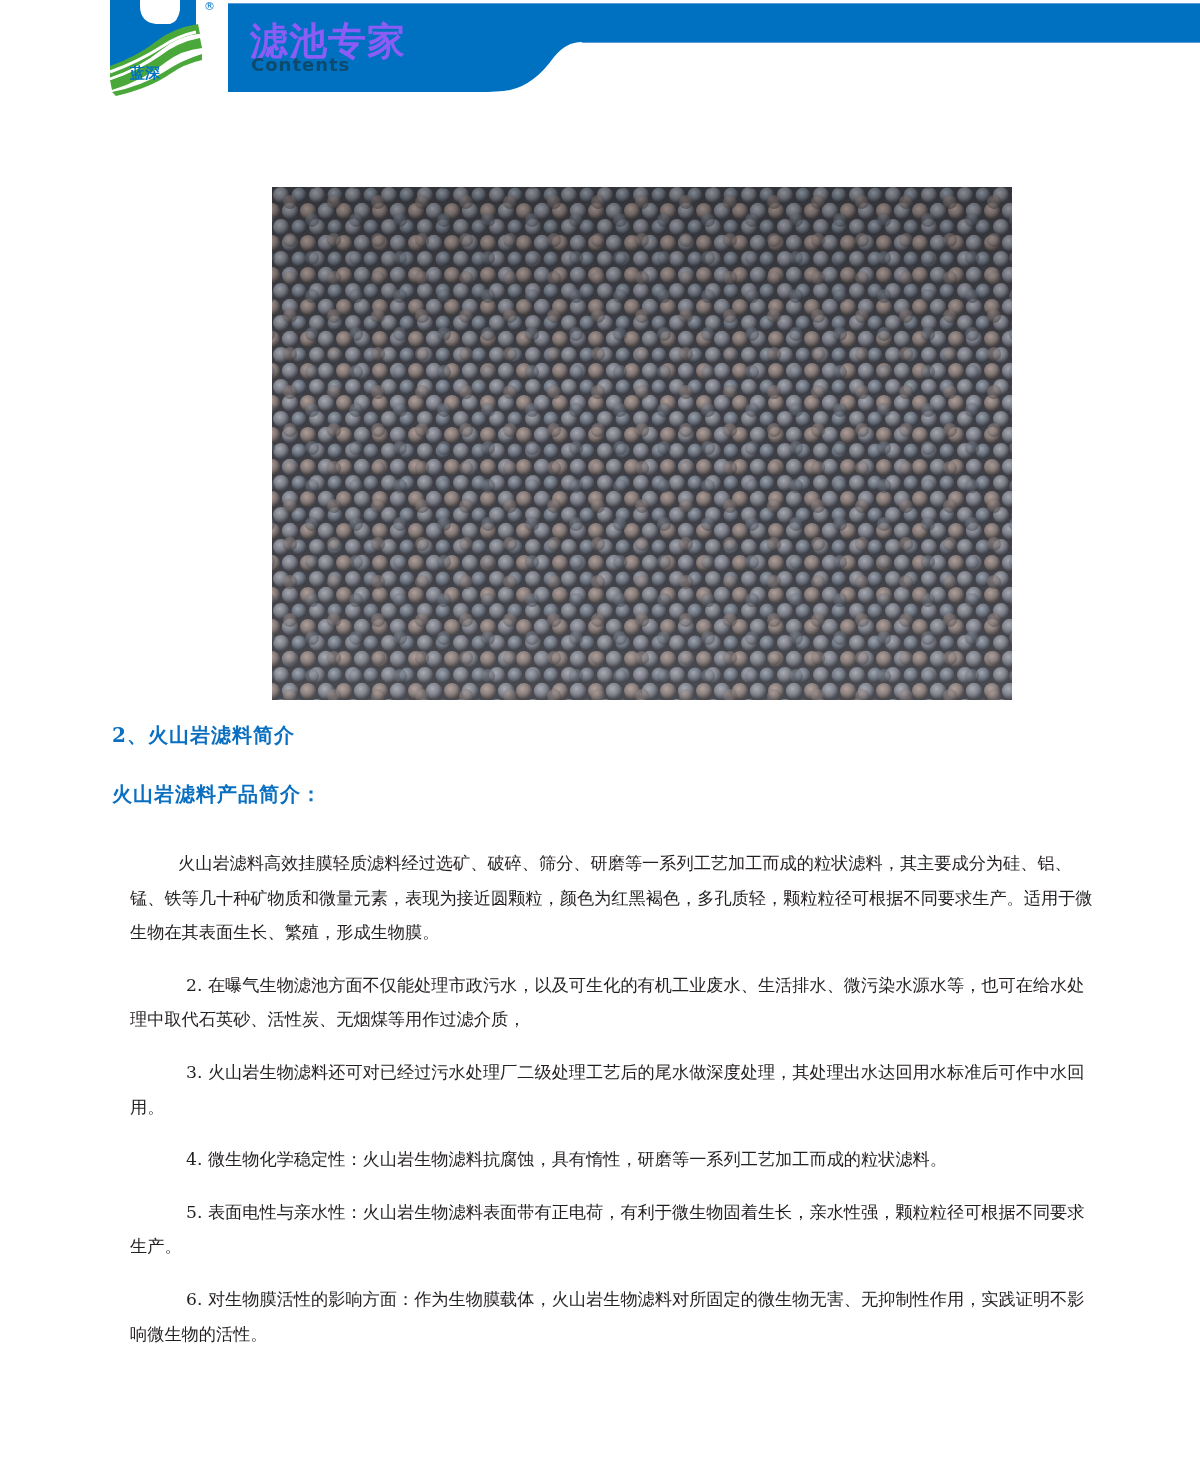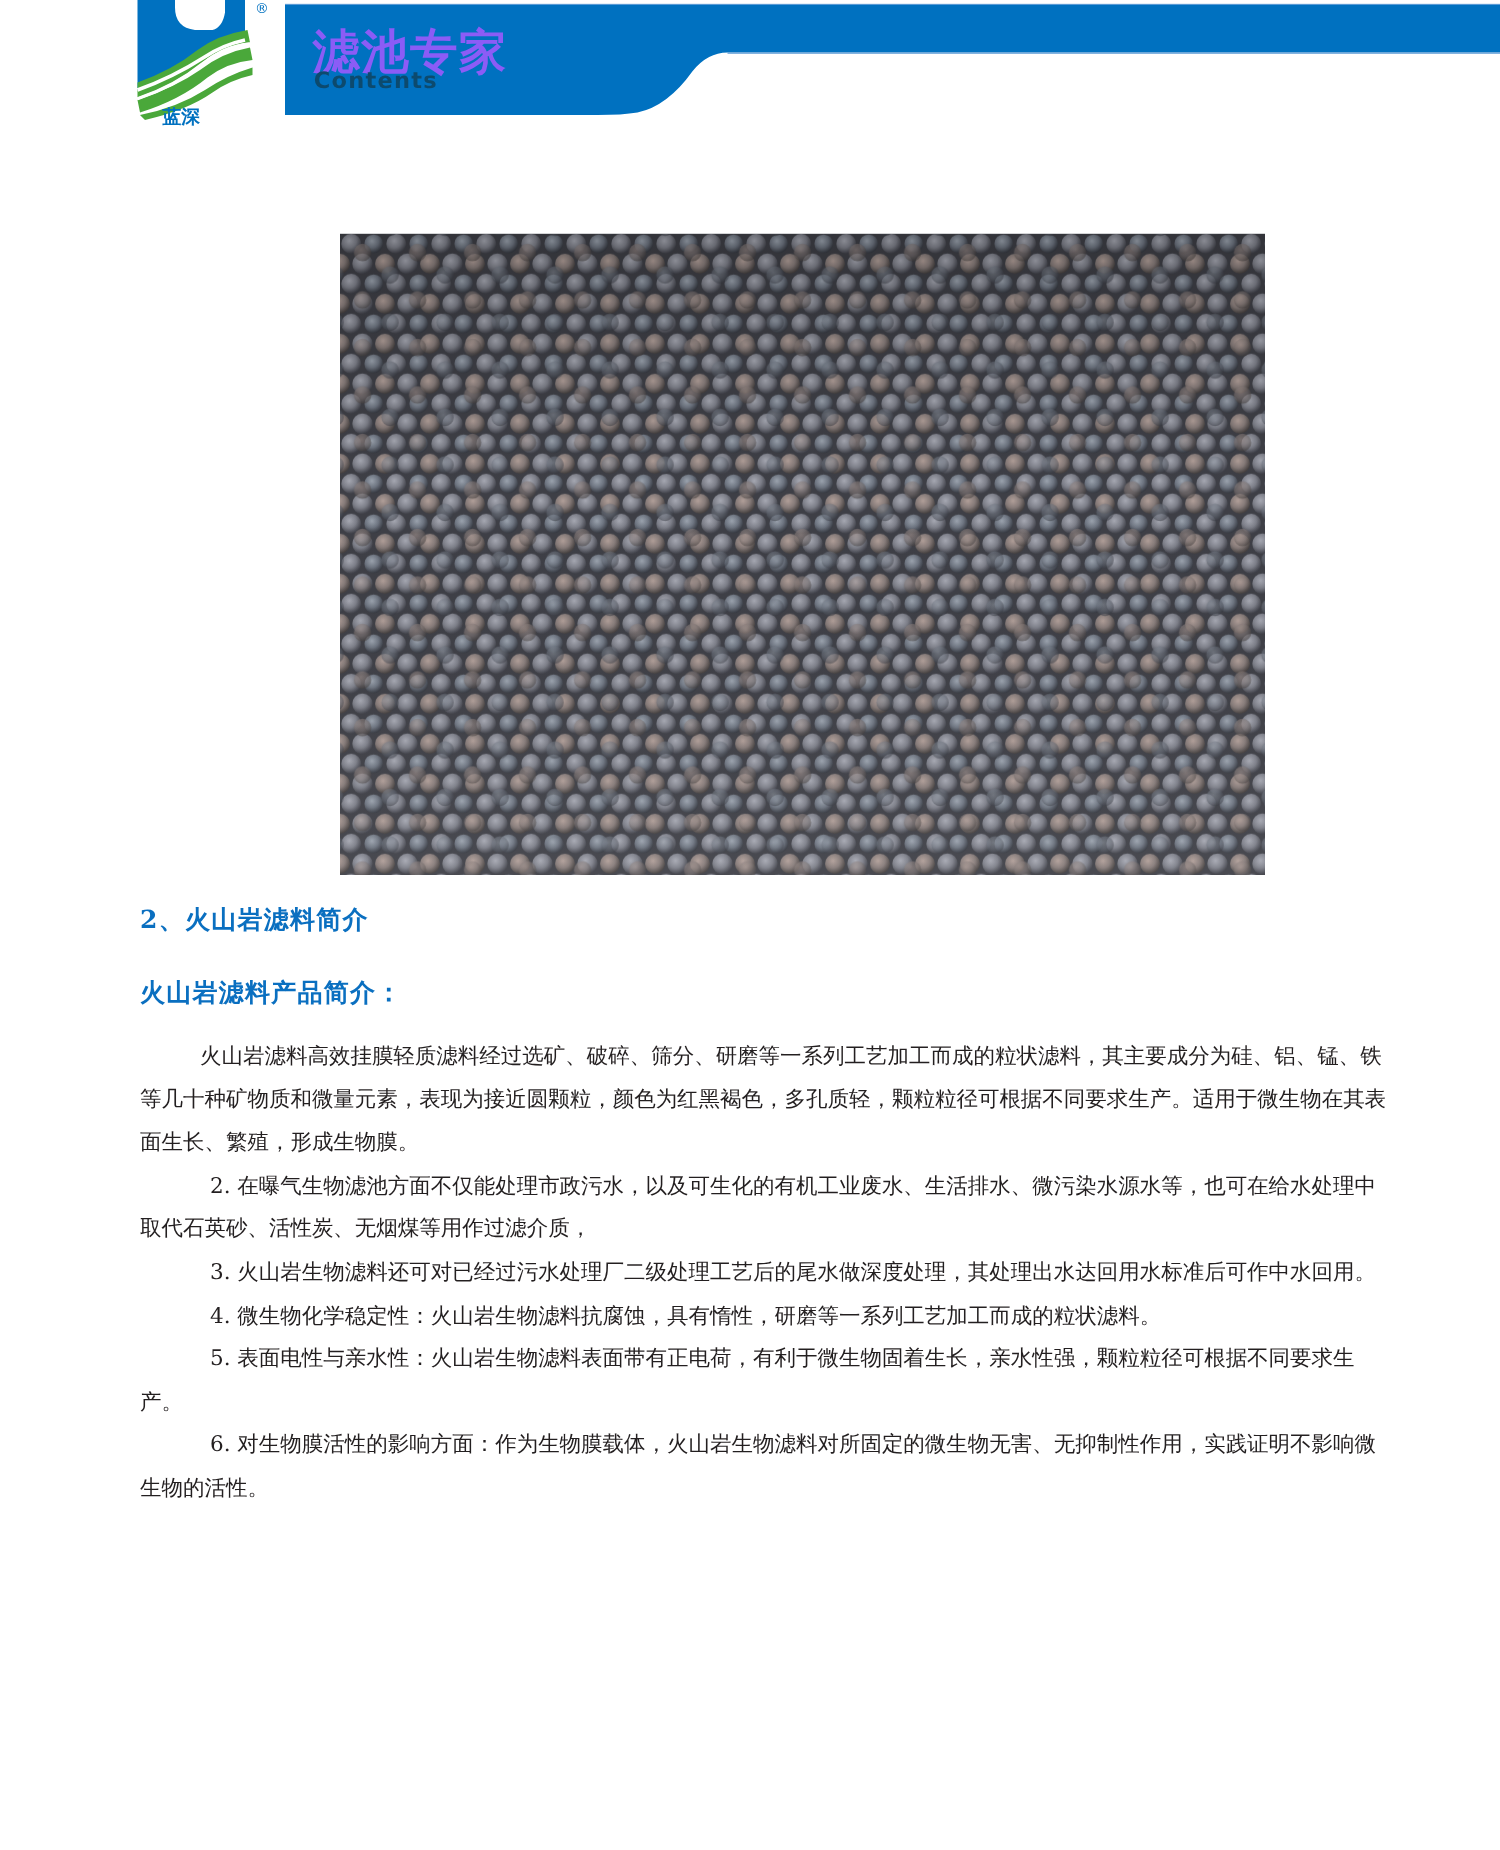--- a/index.html
+++ b/index.html
@@ -4,39 +4,39 @@
 <style>
   * { margin: 0; padding: 0; box-sizing: border-box; }
   html, body { width: 1200px; height: 1480px; background: #ffffff; overflow: hidden; }
   body { position: relative; font-family: "DejaVu Serif", "Liberation Serif", serif; color: #231f20; }
 
   
   .header { position: absolute; left: 0; top: 0; width: 1200px; height: 100px; }
   .logo { position: absolute; left: 108px; top: 0; width: 110px; height: 96px; }
   .logo svg { display: block; }
   .logo-reg { position: absolute; left: 96px; top: 0; font-family: "DejaVu Sans", sans-serif; font-size: 11px; color: #0071c0; }
-  .logo-text { position: absolute; left: 22px; top: 84px; font-family: Liberation Sans, sans-serif; font-weight: bold; font-size: 15px; color: #0071c0; letter-spacing: 0px; }
+  .logo-text { position: absolute; left: 22px; top: 64px; font-family: Liberation Sans, sans-serif; font-weight: bold; font-size: 15px; color: #0071c0; letter-spacing: 0px; }
 
   .banner { position: absolute; left: 228px; top: 3px; width: 972px; height: 90px; }
   .banner svg { display: block; }
   .banner-title { position: absolute; left: 250px; top: 16px; font-family: "DejaVu Sans", sans-serif; font-weight: bold; font-size: 38px; color: #8b5cf6; letter-spacing: 1px; }
   .banner-subtitle { position: absolute; left: 251px; top: 54px; font-family: "DejaVu Sans", sans-serif; font-weight: bold; font-size: 18px; color: #0c4a6e; letter-spacing: 1px; }
 
   
   .photo { position: absolute; left: 272px; top: 187px; width: 740px; height: 513px; overflow: hidden;
            background-color: #5d5f68; }
   .photo svg { display: block; }
 
   
   .section-title { position: absolute; left: 112px; top: 722px; font-family: "DejaVu Serif", serif; font-weight: bold; font-size: 20px; color: #0a6fc0; letter-spacing: 1px; }
   .section-subtitle { position: absolute; left: 112px; top: 781px; font-family: Liberation Mono, monospace; font-weight: bold; font-size: 20px; color: #0a6fc0; letter-spacing: 1px; text-align: center; }
 
   
   .body-text { position: absolute; left: 112px; top: 828px; width: 1000px; font-size: 17.2px; line-height: 34.6px; color: #231f20; }
-  .body-text p { margin: 0; }
+  .body-text p { margin: 18px; }
   .indent { text-indent: 48px; }
   .indent-sm { text-indent: 56px; }
   .gap { margin-top: 2px !important; }
 </style>
 </head>
 <body>
 
 <div class="header">
 
   <div class="logo">

